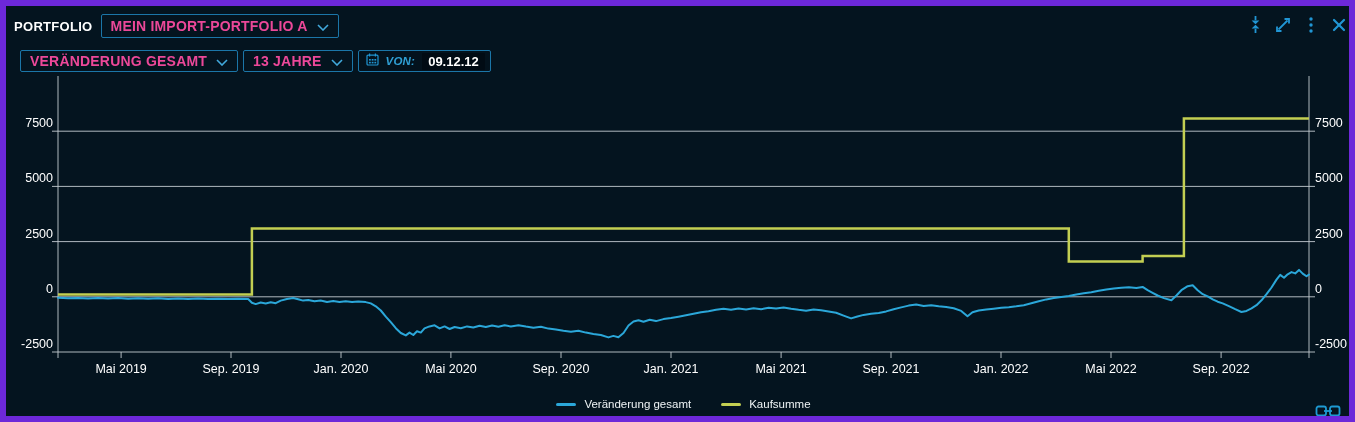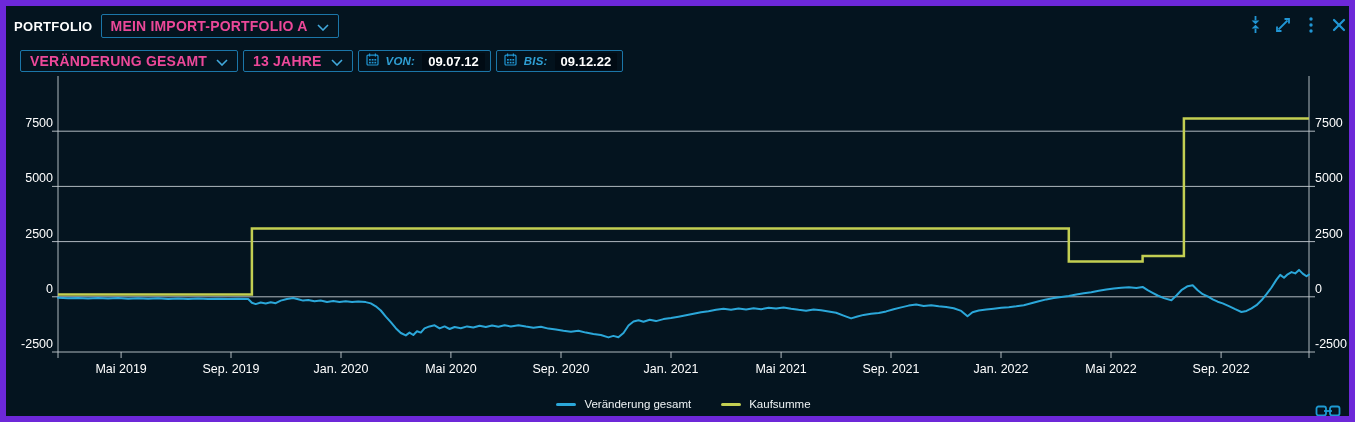--- a/index.html
+++ b/index.html
@@ -148,44 +148,23 @@
             <rect x="3" y="6" width="1.8" height="1.6"></rect>
               <rect x="5.7" y="6" width="1.8" height="1.6"></rect>
               <rect x="8.4" y="6" width="1.8" height="1.6"></rect>
             <rect x="3" y="8.8" width="1.8" height="1.6"></rect>
               <rect x="5.7" y="8.8" width="1.8" height="1.6"></rect>
               <rect x="8.4" y="8.8" width="1.8" height="1.6"></rect>
           </g>
         </svg>
       </span>
       <span class="dlabel">VON:</span>
-      <span class="dvalue">09.07.12</span>
+      <span class="dvalue">09.12.12</span>
     </div>
 
-    <div class="datebox">
-      <span>
-        <svg width="13" height="13" viewBox="0 0 13 13">
-          <g stroke="#2196d4" stroke-width="1.2" fill="none">
-            <rect x="1" y="2.2" width="11" height="9.8" rx="1"></rect>
-            <line x1="3.6" y1="0.4" x2="3.6" y2="3.6"></line>
-            <line x1="9.4" y1="0.4" x2="9.4" y2="3.6"></line>
-          </g>
-          <g fill="#2196d4">
-            <rect x="3" y="6" width="1.8" height="1.6"></rect>
-              <rect x="5.7" y="6" width="1.8" height="1.6"></rect>
-              <rect x="8.4" y="6" width="1.8" height="1.6"></rect>
-            <rect x="3" y="8.8" width="1.8" height="1.6"></rect>
-              <rect x="5.7" y="8.8" width="1.8" height="1.6"></rect>
-              <rect x="8.4" y="8.8" width="1.8" height="1.6"></rect>
-          </g>
-        </svg>
-      </span>
-      <span class="dlabel">BIS:</span>
-      <span class="dvalue">09.12.22</span>
-    </div>
   </div>
 
   <div class="chart-wrap">
     <svg id="chart-svg" width="1355" height="306" viewBox="0 0 1355 306">
         <g>
           <line x1="46" y1="276.0" x2="1309" y2="276.0" stroke="#c3cbd1" stroke-width="1" opacity="0.9"></line>
           <text x="47" y="272" text-anchor="end" font-size="12.5" fill="#ffffff">-2500</text>
           <text x="1309" y="272" text-anchor="start" font-size="12.5" fill="#ffffff">-2500</text>
           <line x1="46" y1="220.8" x2="1309" y2="220.8" stroke="#c3cbd1" stroke-width="1" opacity="0.9"></line>
           <text x="47" y="216.8" text-anchor="end" font-size="12.5" fill="#ffffff">0</text>

